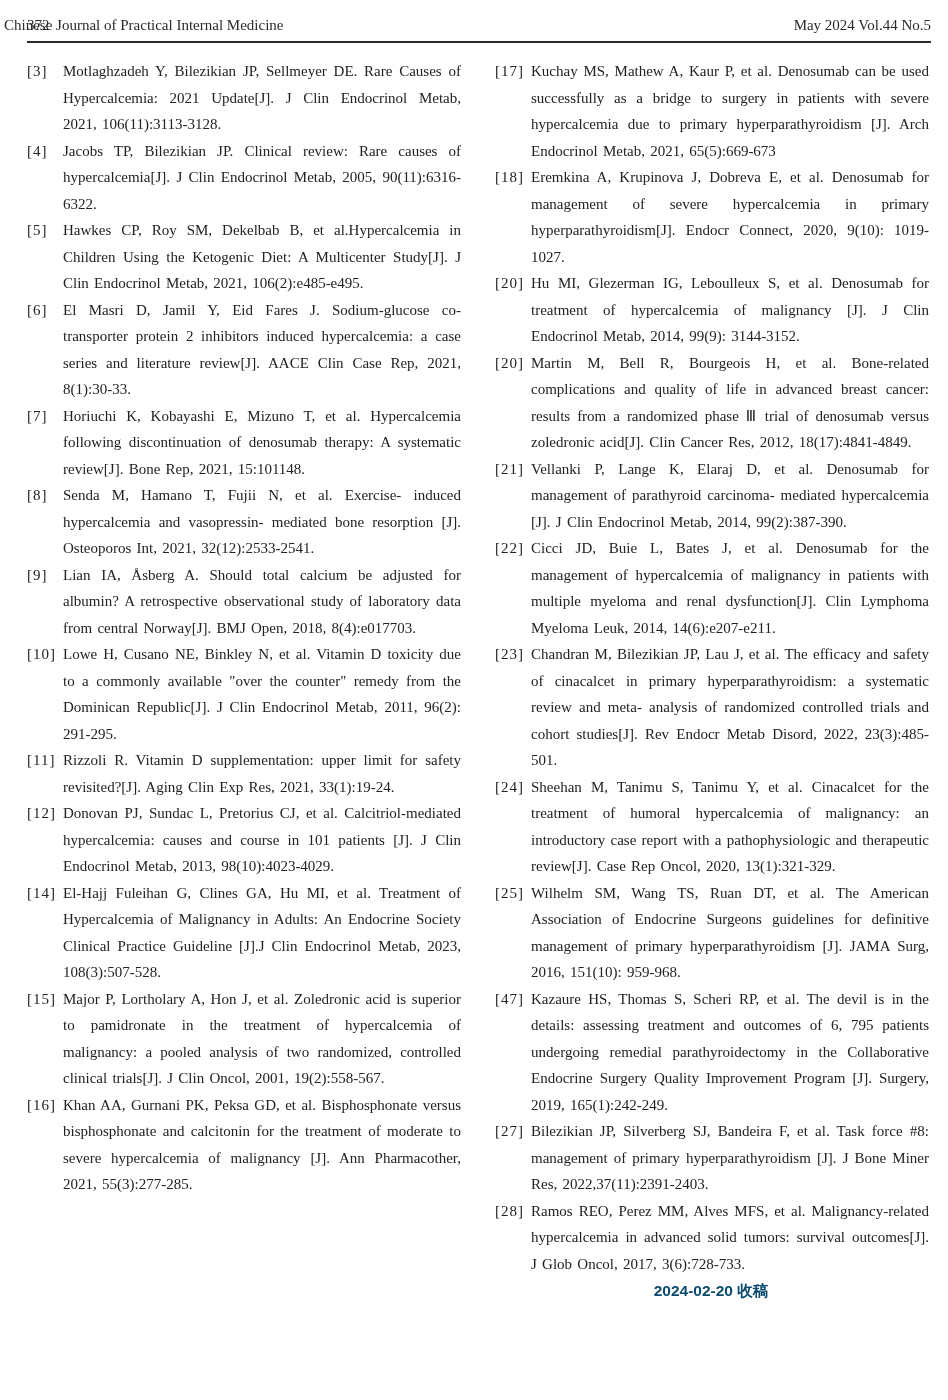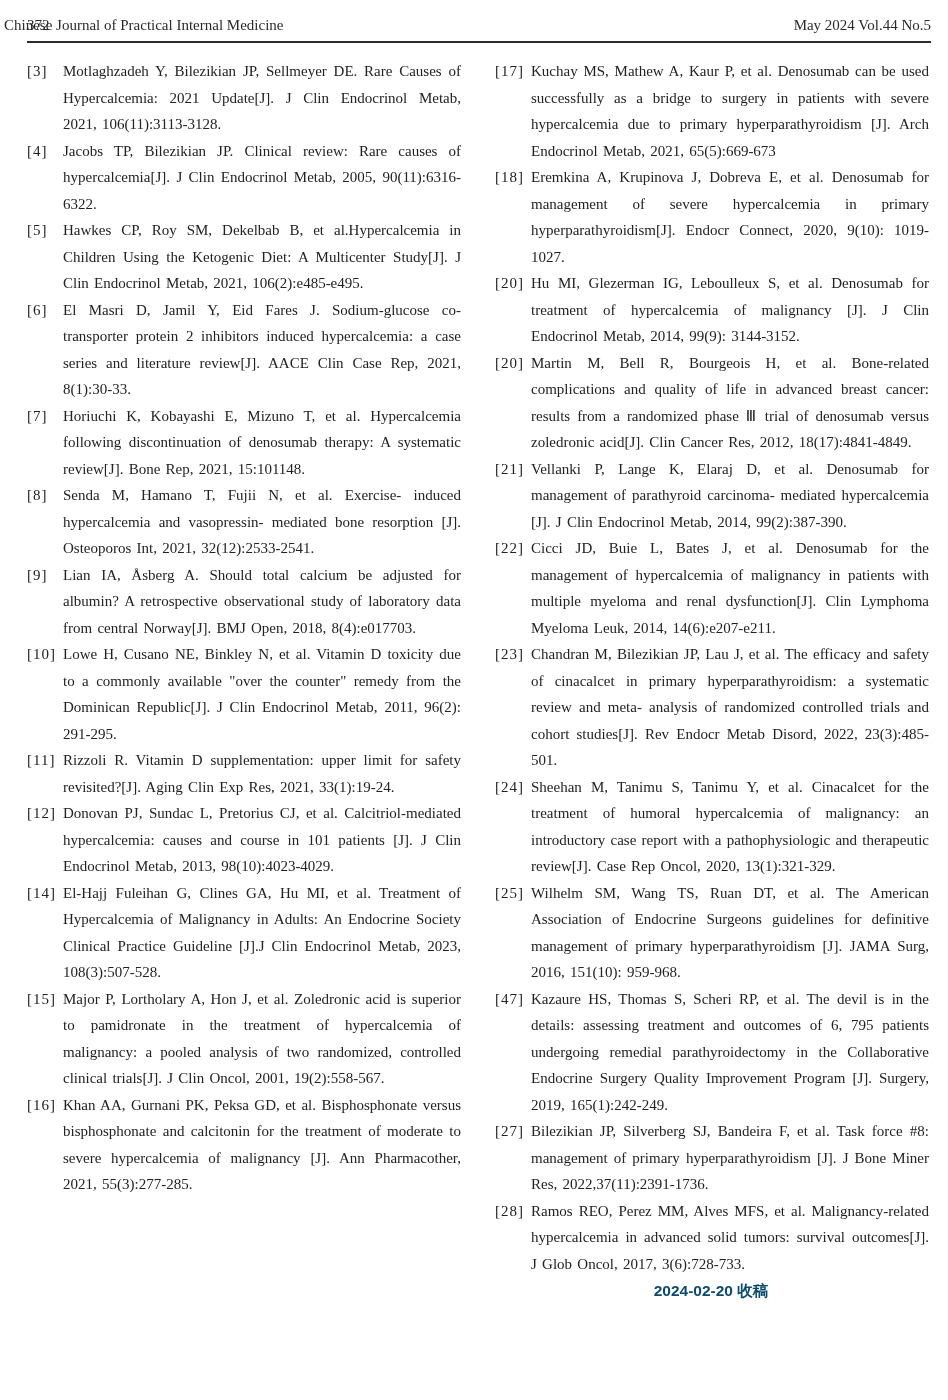--- a/index.html
+++ b/index.html
@@ -208,21 +208,21 @@
             <span class="ref-text">Wilhelm SM, Wang TS, Ruan DT, et al. The American Association of Endocrine Surgeons guidelines for definitive management of primary hyperparathyroidism [J]. JAMA Surg, 2016, 151(10): 959-968.</span>
           </li>
 
           <li class="ref-item">
             <span class="ref-num">[47]</span>
             <span class="ref-text">Kazaure HS, Thomas S, Scheri RP, et al. The devil is in the details: assessing treatment and outcomes of 6, 795 patients undergoing remedial parathyroidectomy in the Collaborative Endocrine Surgery Quality Improvement Program [J]. Surgery, 2019, 165(1):242-249.</span>
           </li>
 
           <li class="ref-item">
             <span class="ref-num">[27]</span>
-            <span class="ref-text">Bilezikian JP, Silverberg SJ, Bandeira F, et al. Task force #8: management of primary hyperparathyroidism [J]. J Bone Miner Res, 2022,37(11):2391-1736.</span>
+            <span class="ref-text">Bilezikian JP, Silverberg SJ, Bandeira F, et al. Task force #8: management of primary hyperparathyroidism [J]. J Bone Miner Res, 2022,37(11):2391-2403.</span>
           </li>
 
           <li class="ref-item">
             <span class="ref-num">[28]</span>
             <span class="ref-text">Ramos REO, Perez MM, Alves MFS, et al. Malignancy-related hypercalcemia in advanced solid tumors: survival outcomes[J]. J Glob Oncol, 2017, 3(6):728-733.</span>
           </li>
         </ul>
       <div class="received-note">2024-02-20 收稿</div>
     </div>
 

